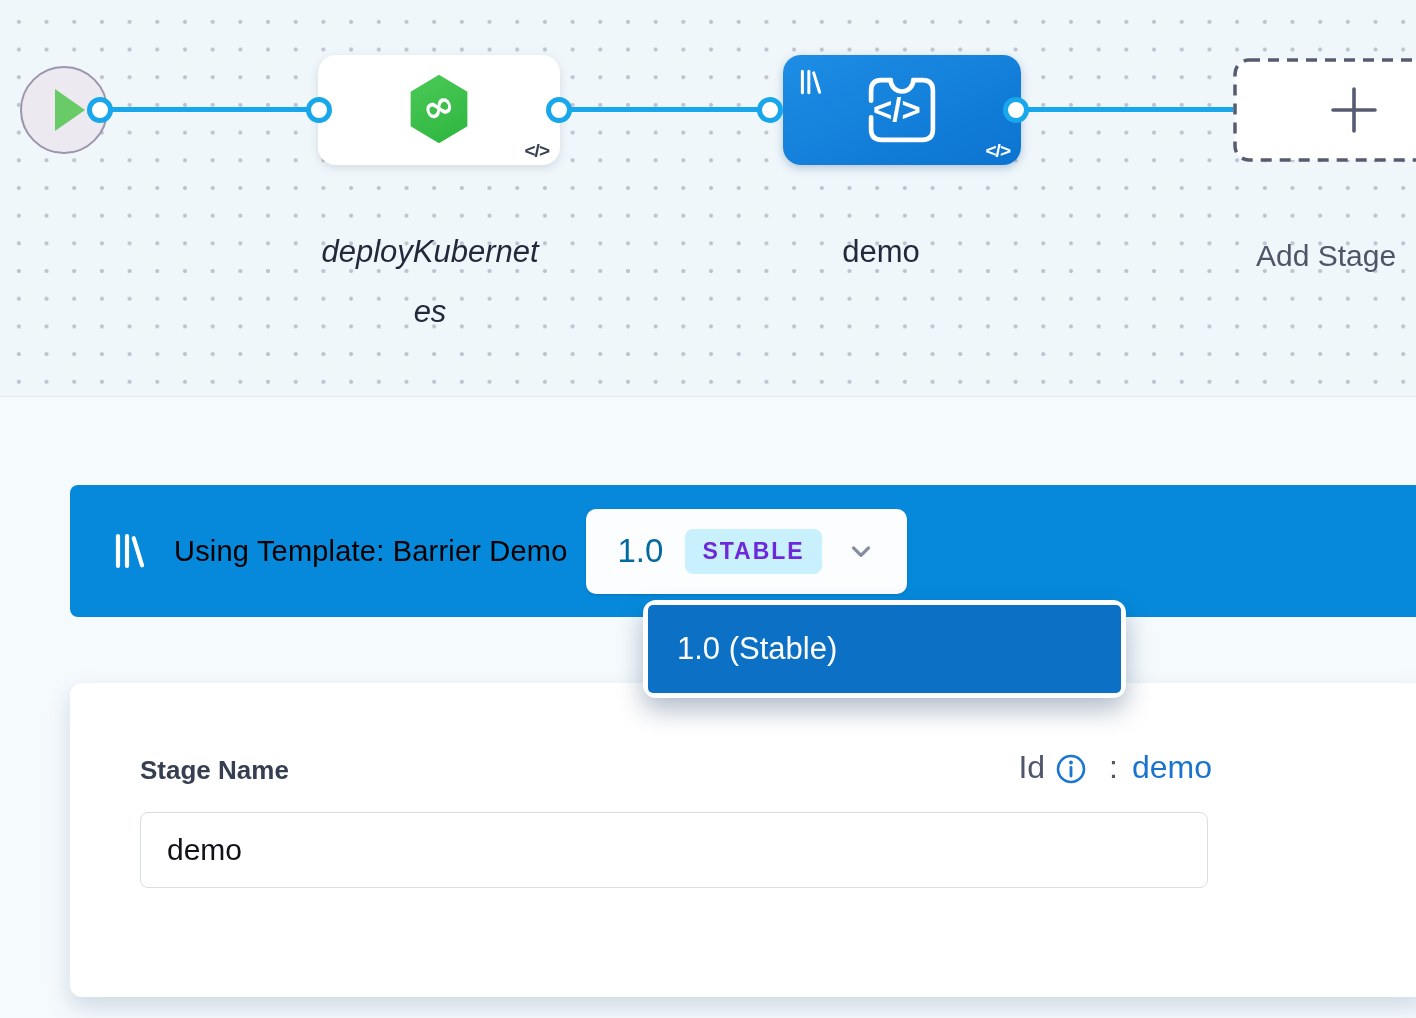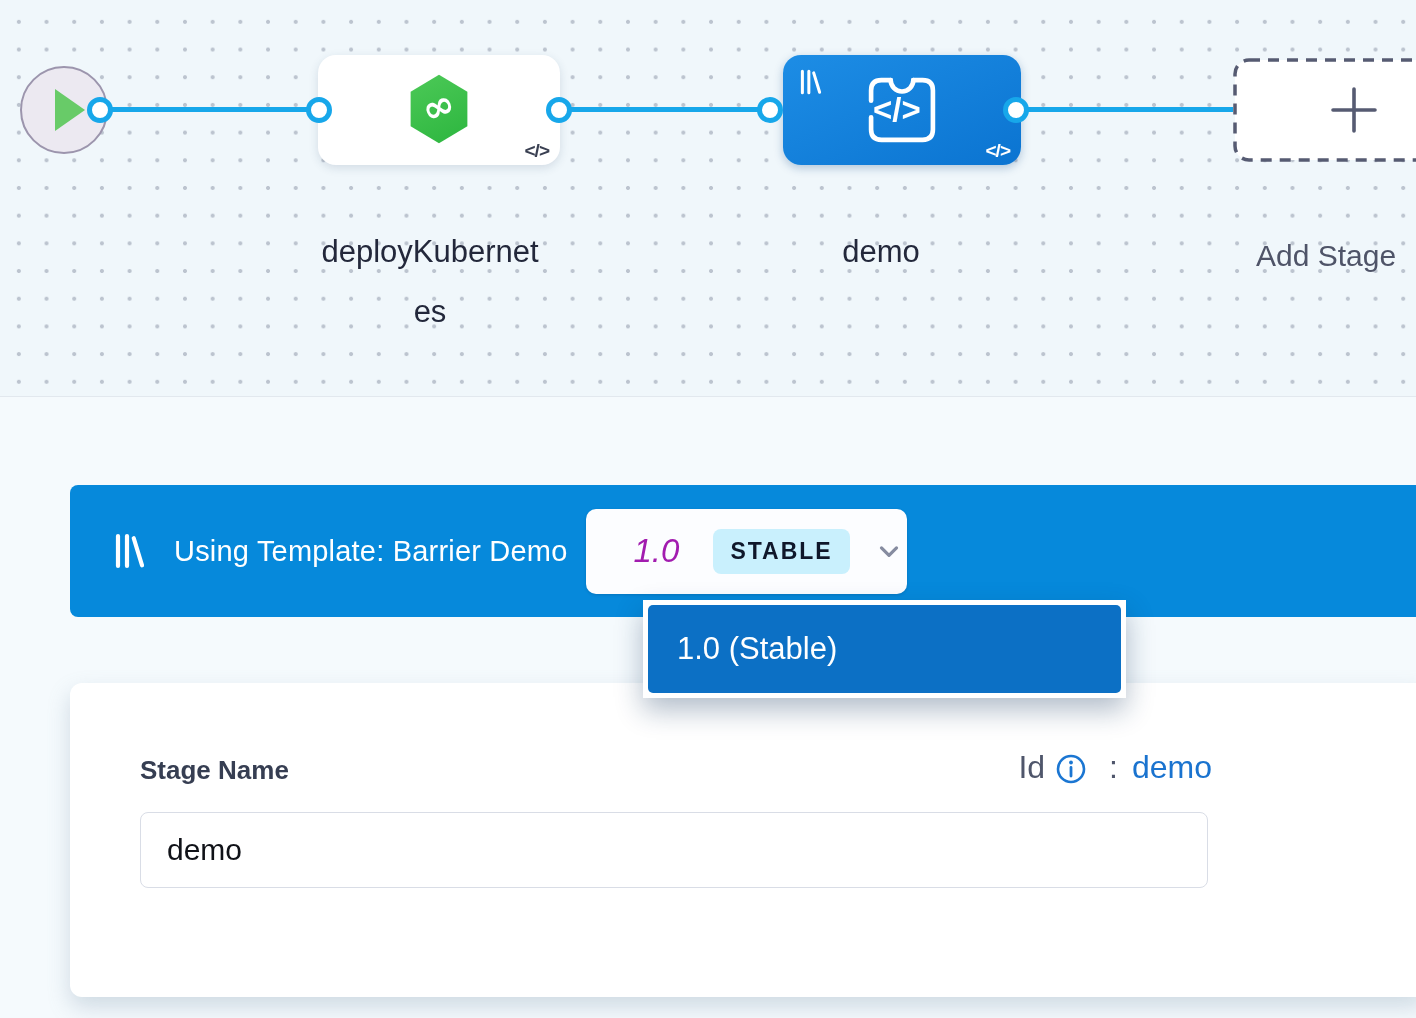--- a/index.html
+++ b/index.html
@@ -35,42 +35,42 @@
   .node-lib-icon{position:absolute;left:13px;top:13px;color:#fff;}
   .custom-icon{position:absolute;left:79px;top:21px;color:#fff;}
   .code-badge{position:absolute;right:11px;bottom:3px;font-size:19px;font-weight:700;
               letter-spacing:-1px;}
   .code-dark{color:#3a4052;} .code-light{color:#ffffff;}
 
   .add-stage{position:absolute;left:1233px;top:58px;width:242px;height:104px;z-index:3;}
 
   .node-label{position:absolute;font-size:31px;font-weight:500;color:#23283b;
               text-align:center;line-height:60px;z-index:2;}
-  .deploy-label{left:318px;top:222px;width:224px;word-break:break-all;}
+  .deploy-label{left:318px;top:222px;width:224px;word-break:break-all;font-style:italic;}
   .demo-label{left:771px;top:222px;width:220px;}
   .add-label{left:1256px;top:226px;width:240px;text-align:left;color:#4f5468;font-weight:500;
              font-size:30px;}
 
   
   .banner{position:absolute;left:70px;top:485px;width:1346px;height:132px;background:#0689db;
           border-radius:8px 0 0 8px;z-index:5;display:flex;align-items:center;}
   .banner-lib-icon{margin-left:42px;color:#fff;flex:none;}
-  .banner-text{margin-left:26px;color:#ffffff;font-size:29px;font-weight:500;letter-spacing:.2px;
+  .banner-text{margin-left:26px;color:#000000;font-size:29px;font-weight:500;letter-spacing:.2px;
                white-space:nowrap;}
   .version-btn{margin-left:18px;width:321px;height:85px;background:#fcfdff;border:none;
                border-radius:10px;display:flex;align-items:center;cursor:pointer;
                box-shadow:0 1px 3px rgba(0,40,80,.2);padding:0;flex:none;}
-  .ver-num{margin-left:48px;font-size:33px;font-weight:500;color:#a21caf;
-           font-family:"Liberation Sans",sans-serif;font-style:italic;}
-  .stable-badge{margin-left:34px;background:#c9f0fd;color:#0f172a;font-size:23px;font-weight:700;
+  .ver-num{margin-left:32px;font-size:33px;font-weight:500;color:#0369a1;
+           font-family:"Liberation Sans",sans-serif;}
+  .stable-badge{margin-left:22px;background:#c9f0fd;color:#6d28d9;font-size:23px;font-weight:700;
                 letter-spacing:2px;padding:11px 17px;border-radius:8px;line-height:1;}
   .chev{margin-left:24px;flex:none;}
 
   .dropdown{position:absolute;left:643px;top:600px;width:483px;height:98px;background:#fff;
-            border-radius:0;box-shadow:0 12px 26px rgba(15,50,90,.32);z-index:10;
+            border-radius:13px;box-shadow:0 12px 26px rgba(15,50,90,.32);z-index:10;
             box-sizing:border-box;padding:5px;}
   .dd-item{width:100%;height:100%;background:#0c70c5;border-radius:5px;color:#fff;
            font-size:31px;display:flex;align-items:center;padding-left:29px;
            box-sizing:border-box;cursor:pointer;}
 
   .card{position:absolute;left:70px;top:683px;width:1346px;height:314px;background:#fff;
         border-radius:12px 0 0 12px;box-shadow:0 10px 22px rgba(120,145,170,.30);z-index:2;padding-left:8px;}
   .stage-label{position:absolute;left:70px;top:72px;font-size:26px;font-weight:700;color:#363e52;}
   .id-row{position:absolute;right:212px;top:66px;display:flex;align-items:center;font-size:32px;}
   .id-l{color:#4f566b;}

